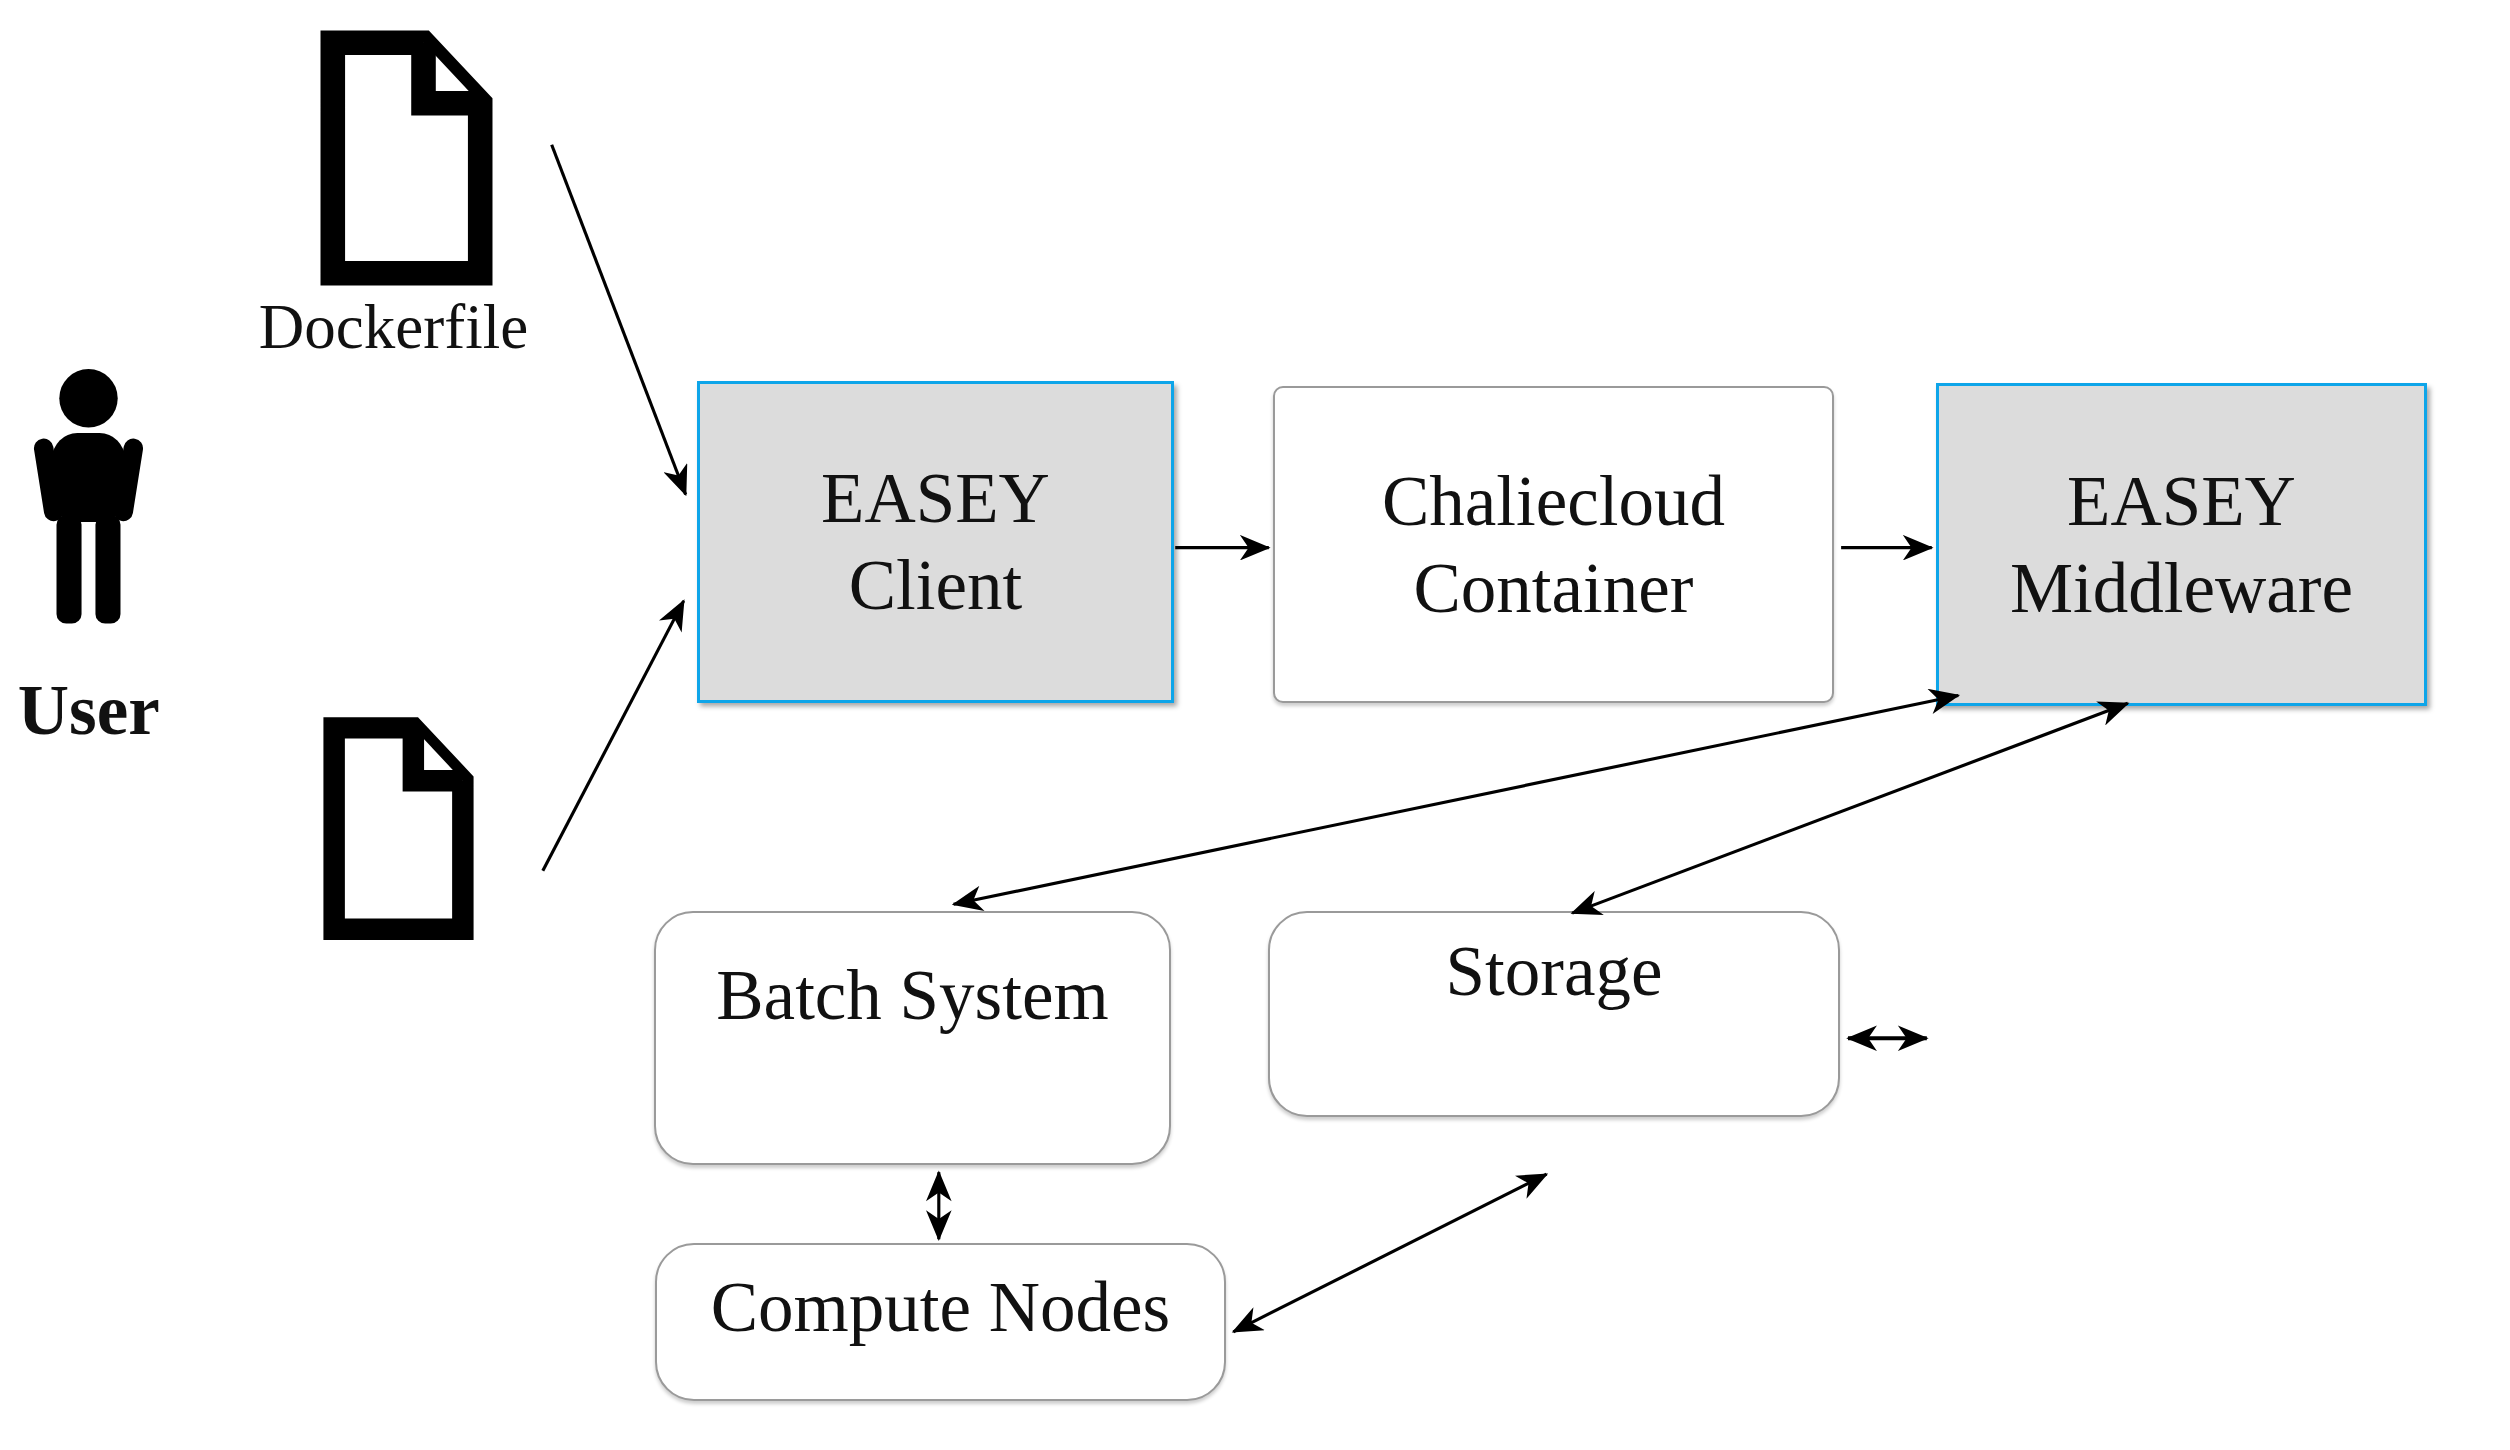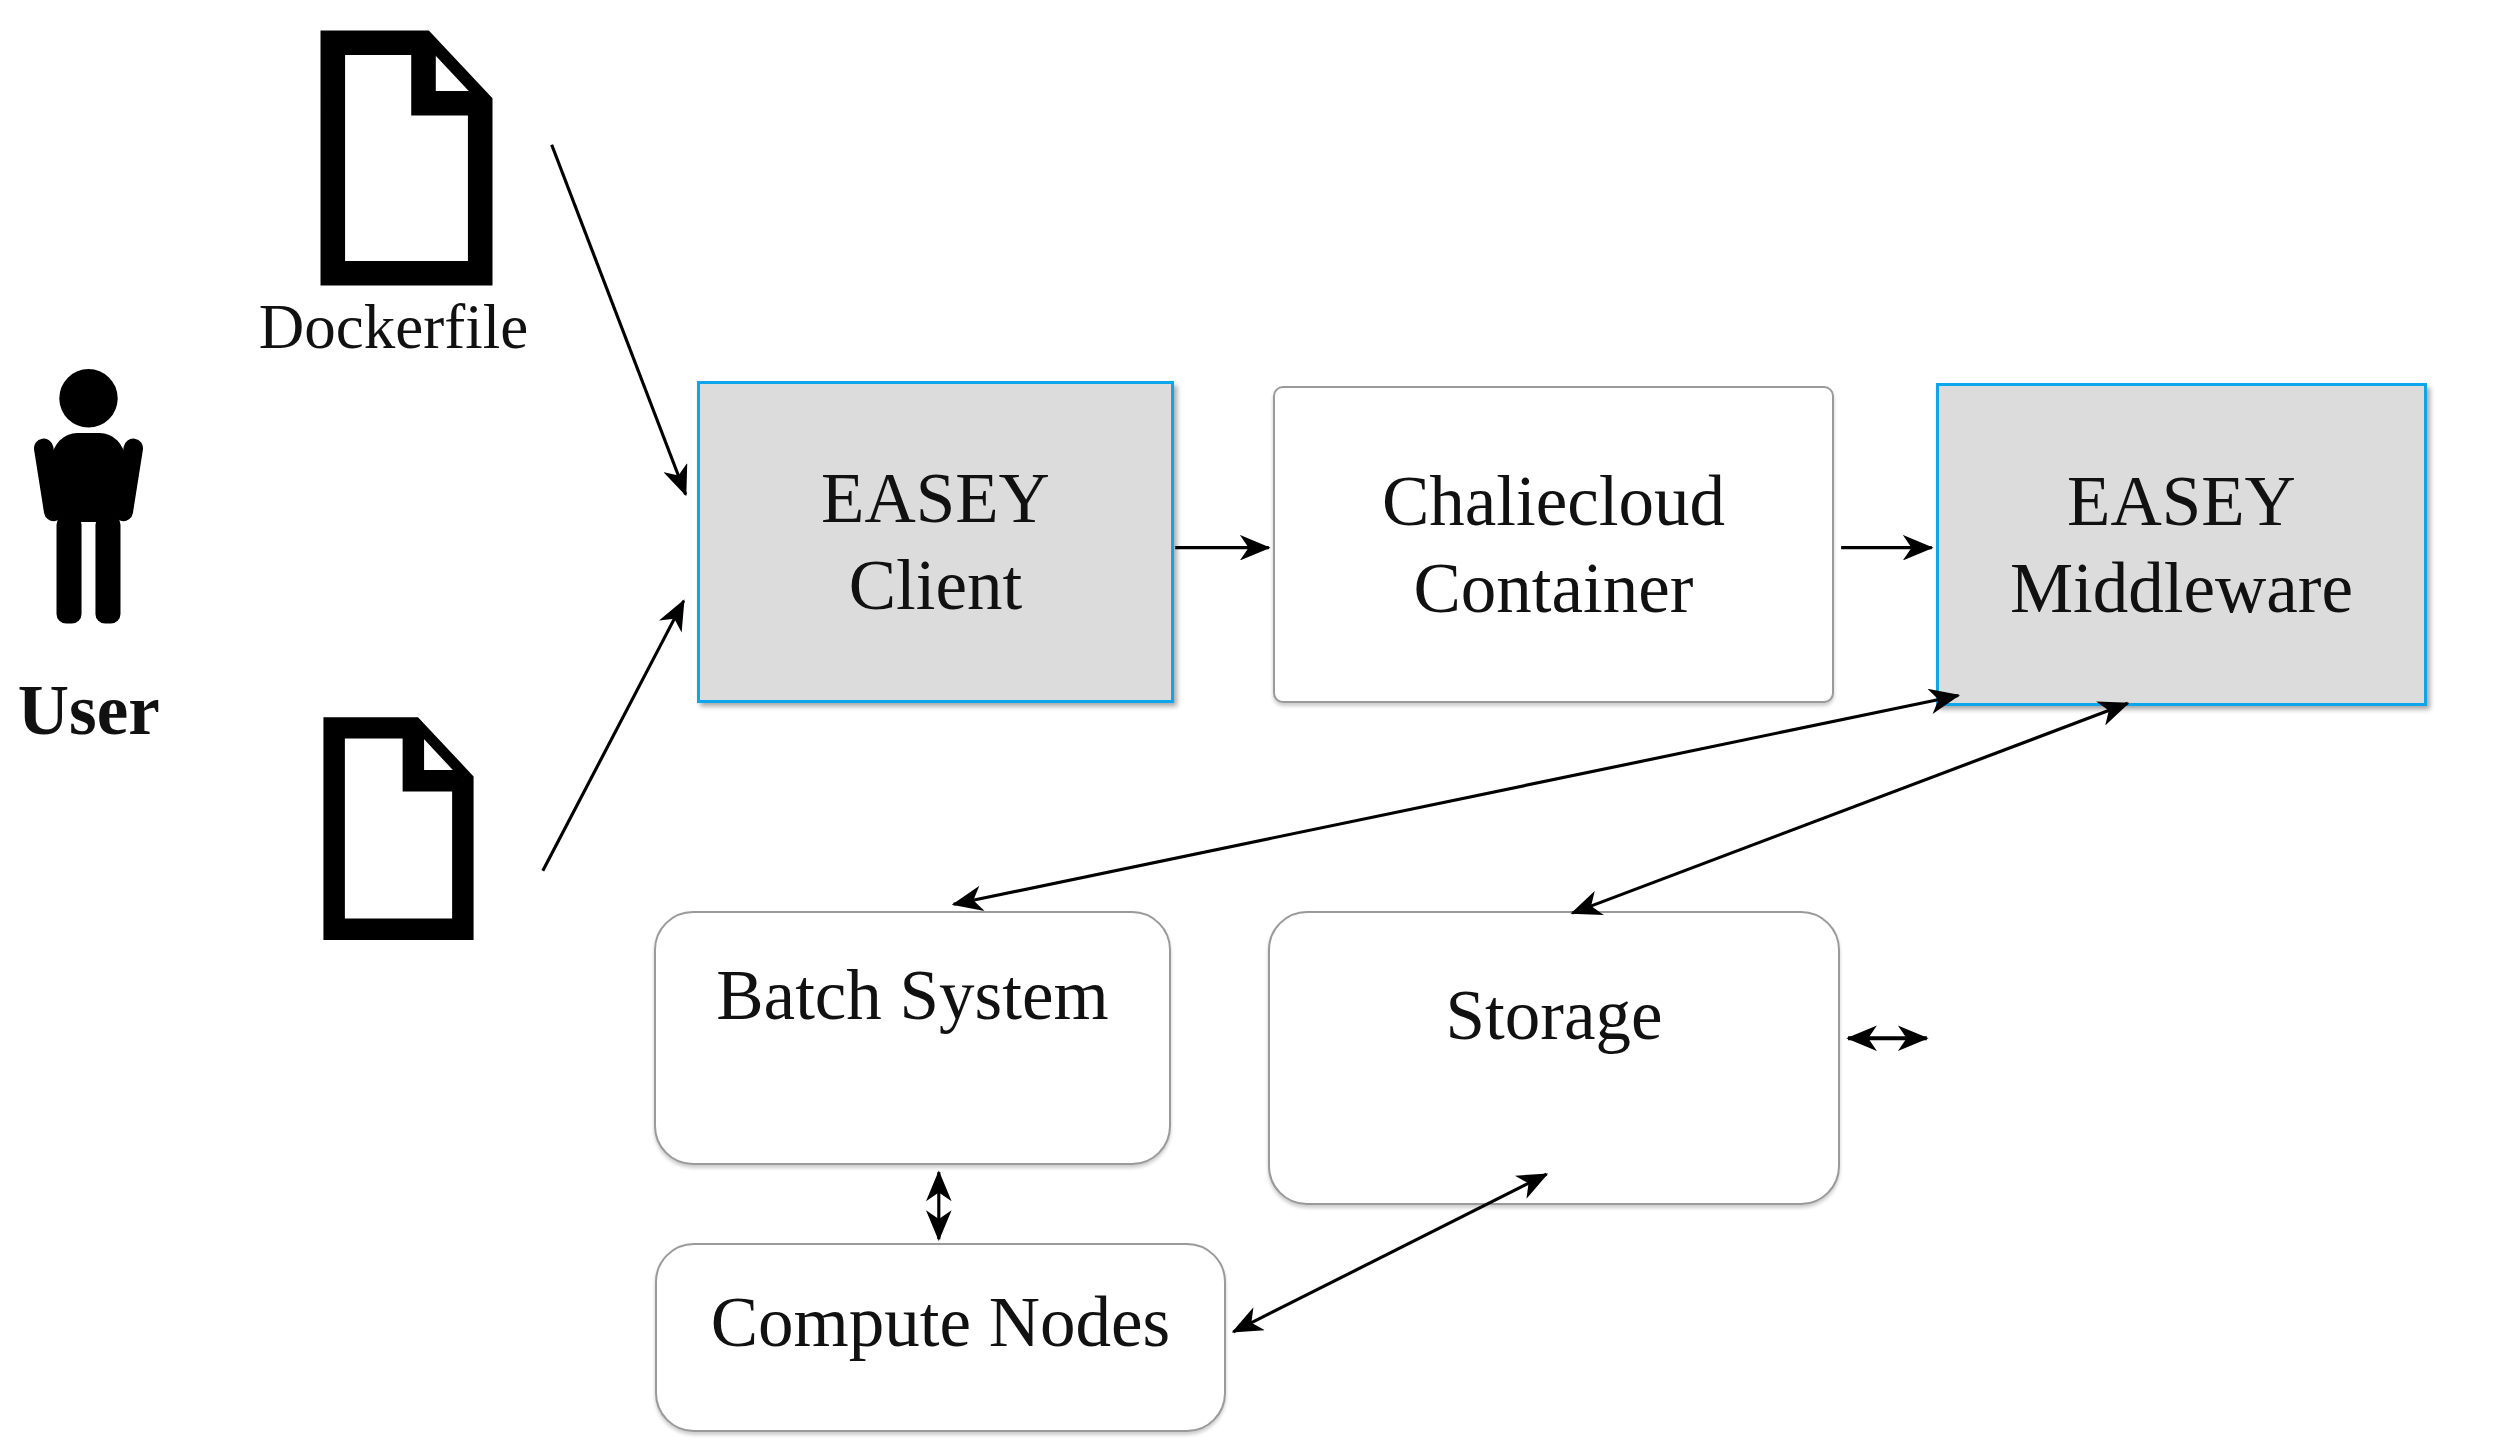--- a/index.html
+++ b/index.html
@@ -56,26 +56,26 @@
 
   <div class="node gray" style="left:1936px;top:383px;width:491px;height:323px;">
     <span>EASEY
 Middleware</span>
   </div>
 
   <div class="node rounded" style="left:654px;top:911px;width:517px;height:254px;padding-bottom:85px;">
     <span>Batch System</span>
   </div>
 
-  <div class="node rounded" style="left:1268px;top:911px;width:572px;height:294px;padding-bottom:85px;">
+  <div class="node rounded" style="left:1268px;top:911px;width:572px;height:206px;padding-bottom:85px;">
     <span>Storage</span>
   </div>
 
 
-  <div class="node rounded" style="left:655px;top:1243px;width:571px;height:189px;padding-bottom:30px;">
+  <div class="node rounded" style="left:655px;top:1243px;width:571px;height:158px;padding-bottom:30px;">
     <span>Compute Nodes</span>
   </div>
 
   <div class="icon-wrap" style="left:312px;top:24.6px;width:189px;height:266px;">
     <svg width="189" height="266" viewBox="0 0 100 140" aria-hidden="true">
       <path d="M11 9 H59 L89 41 V131 H11 Z" fill="#ffffff" stroke="#000000" stroke-width="13" stroke-linejoin="miter"></path>
       <path d="M59 9 V41 H89" fill="#ffffff" stroke="#000000" stroke-width="13" stroke-linejoin="miter"></path>
     </svg>
   </div>
   <div class="file-label" style="left:236px;top:291px;width:315px;">Dockerfile</div>

